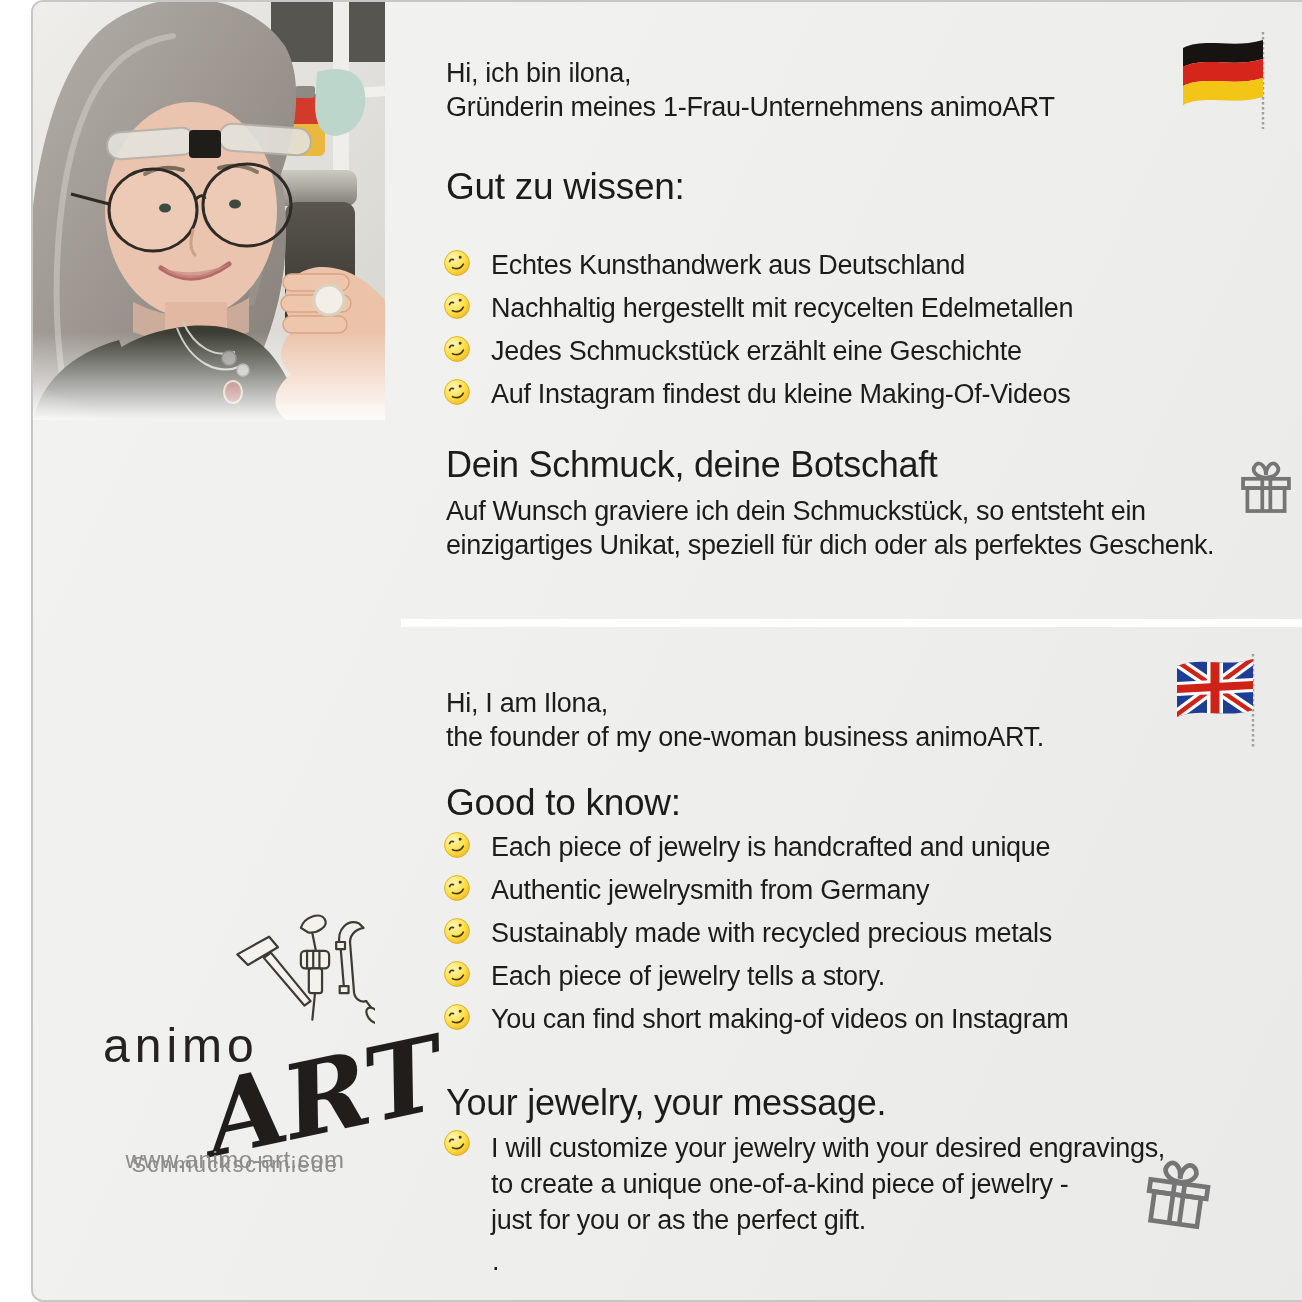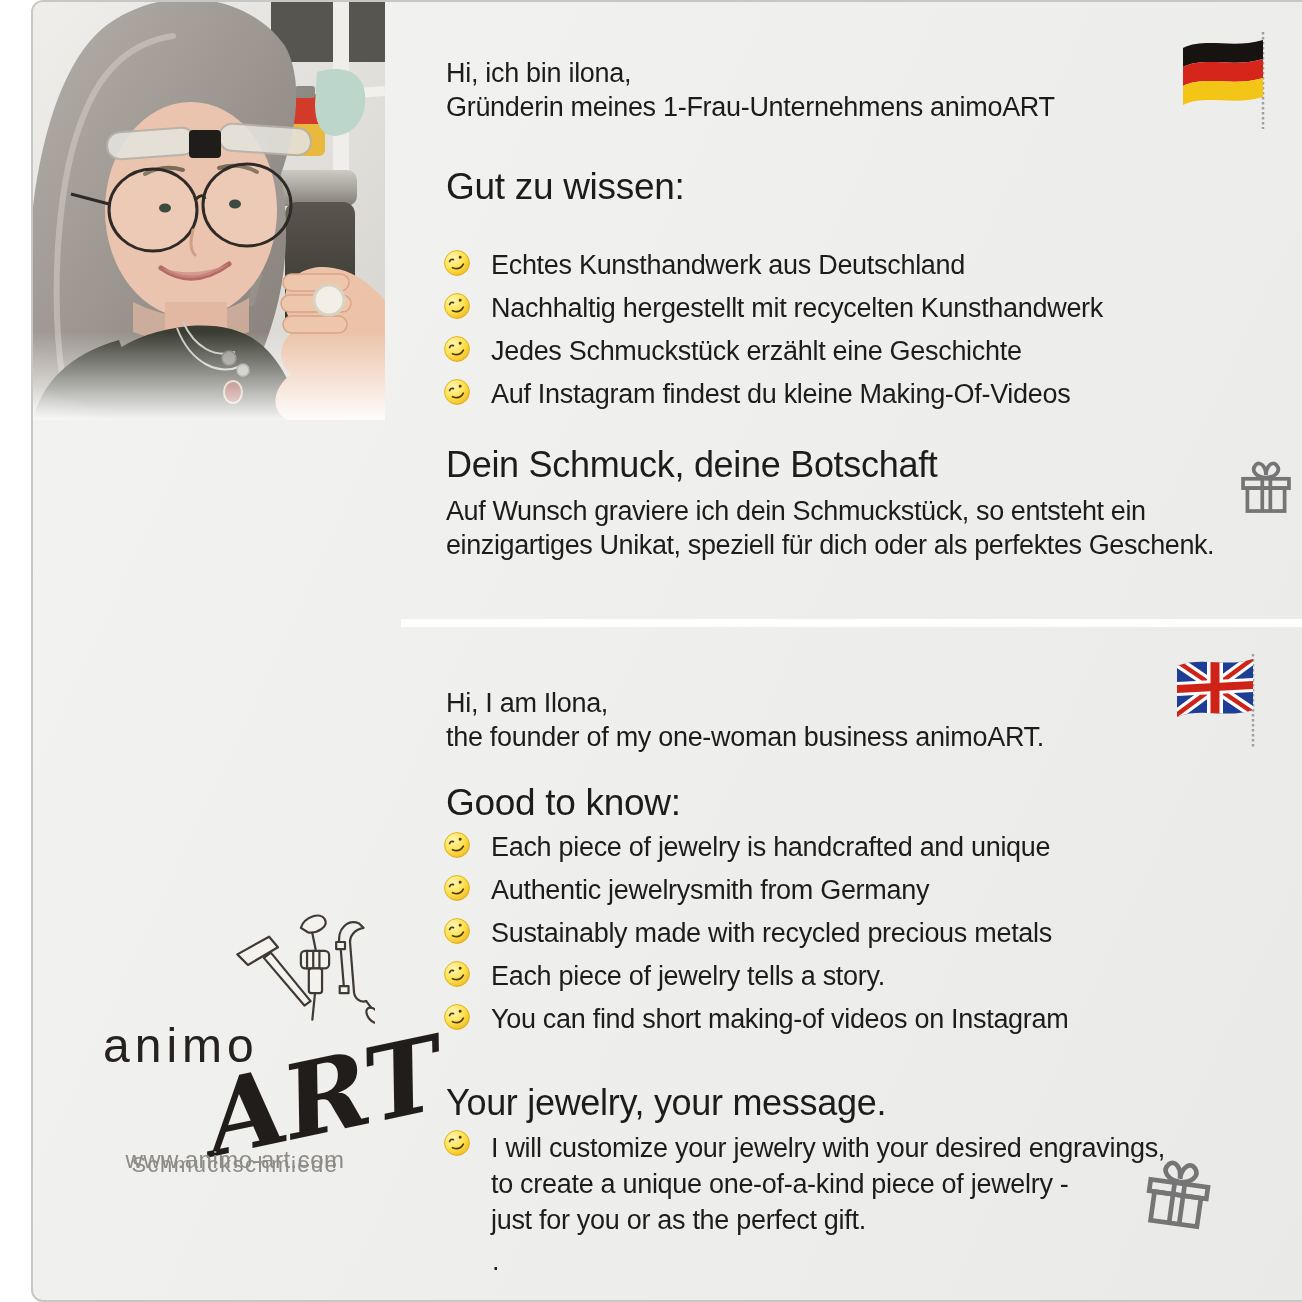--- a/index.html
+++ b/index.html
@@ -203,21 +203,21 @@
   <div class="bullet-row" style="top:248px;">
     <svg class="smiley" width="28" height="28">
         <use href="#sym-smiley"></use>
       </svg>
     <span class="bullet-text">Echtes Kunsthandwerk aus Deutschland</span>
   </div>
   <div class="bullet-row" style="top:291px;">
     <svg class="smiley" width="28" height="28">
         <use href="#sym-smiley"></use>
       </svg>
-    <span class="bullet-text">Nachhaltig hergestellt mit recycelten Kunsthandwerk</span>
+    <span class="bullet-text">Nachhaltig hergestellt mit recycelten Edelmetallen</span>
   </div>
   <div class="bullet-row" style="top:334px;">
     <svg class="smiley" width="28" height="28">
         <use href="#sym-smiley"></use>
       </svg>
     <span class="bullet-text">Jedes Schmuckstück erzählt eine Geschichte</span>
   </div>
   <div class="bullet-row" style="top:377px;">
     <svg class="smiley" width="28" height="28">
         <use href="#sym-smiley"></use>

